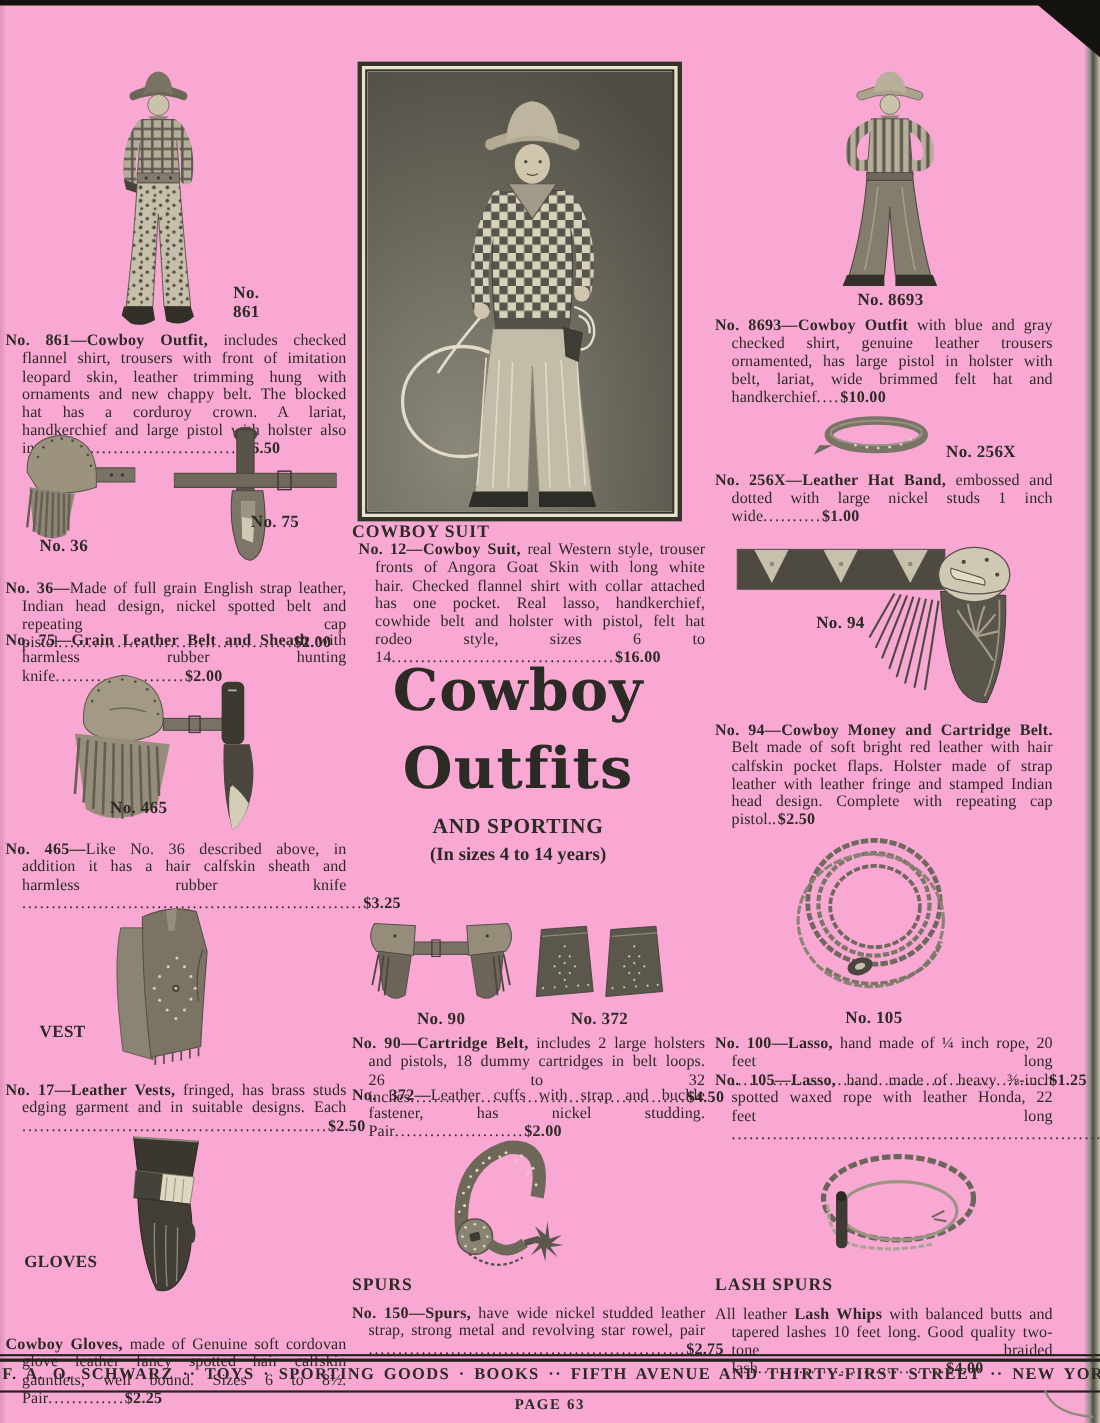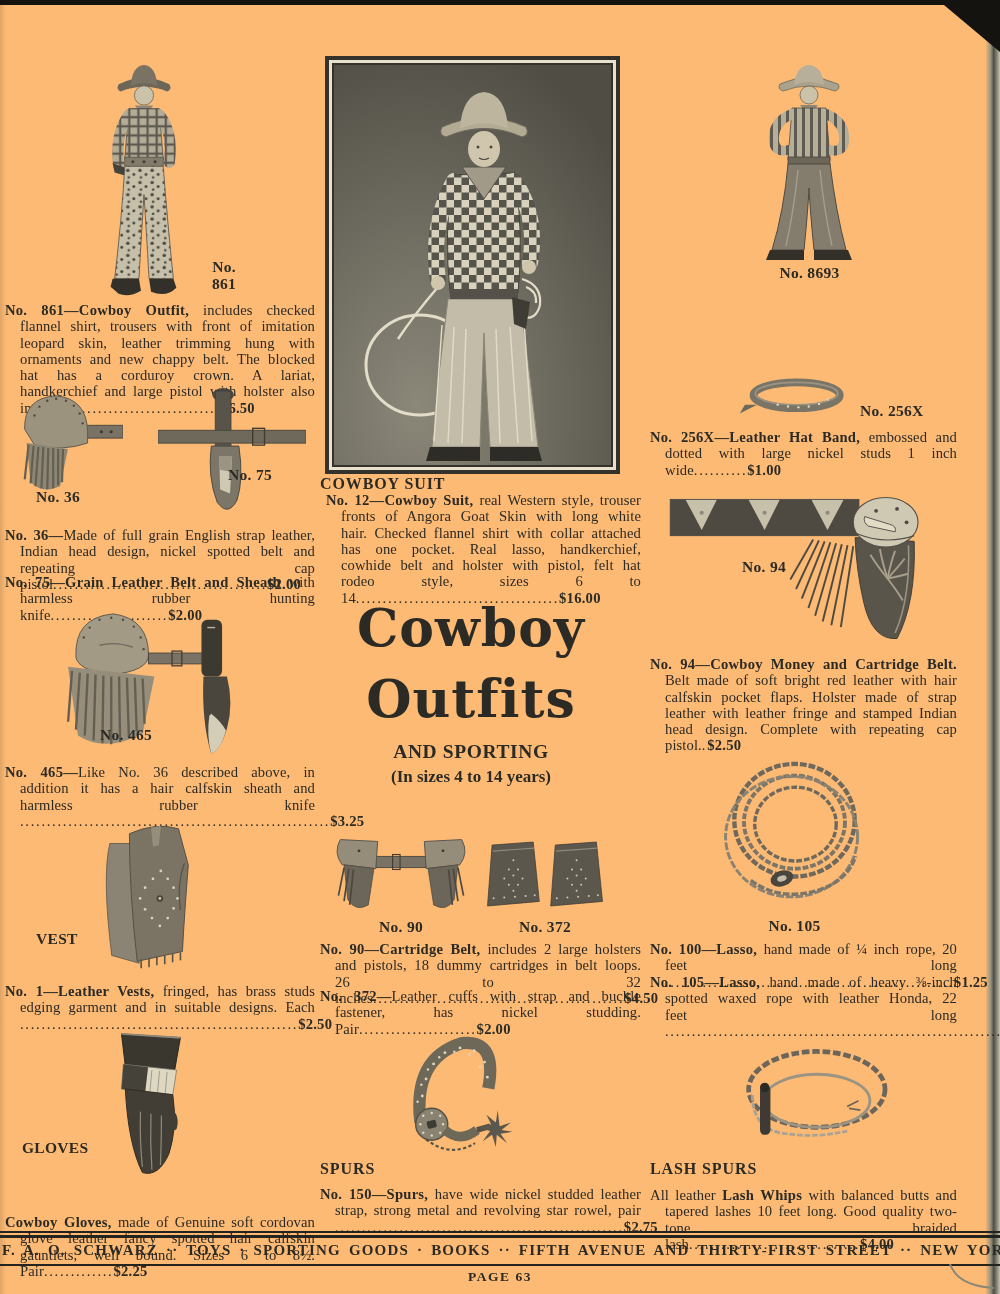--- a/index.html
+++ b/index.html
@@ -1,16 +1,16 @@
 <!DOCTYPE html>
 <html><head>
 <meta charset="utf-8">
 <style>
   html,body { margin:0; padding:0; background:#2e2d28; }
-  .page { position:relative; width:1000px; height:1294px; margin:0 auto; background:#fdba74;
+  .page { position:relative; width:1000px; height:1294px; margin:0 auto; background:#f9a8d4;
           overflow:hidden; font-family:"Liberation Serif","DejaVu Serif",serif; color:#2b2a24; }
   .entry { position:absolute; margin:0; text-align:justify; font-size:14.6px; line-height:16.3px;
            padding-left:15px; text-indent:-15px; letter-spacing:0.1px; word-spacing:0.12em; }
   .entry b { letter-spacing:0.25px; }
   .ldr { letter-spacing:1.7px; }
   .lbl { position:absolute; font-weight:bold; font-size:15.5px; letter-spacing:0.3px; }
   .lbl.center { text-align:center; }
   .cap { position:absolute; font-weight:bold; font-size:16px; letter-spacing:0.9px; text-align:left; }
   .fig { position:absolute; }
   .fig svg { display:block; width:100%; height:100%; }
@@ -196,21 +196,21 @@
           <path d="M68,145 L68,154"></path>
           <path d="M76,143 L76,152"></path>
           <path d="M84,142 L84,151"></path>
           <path d="M92,140 L92,149"></path>
           <path d="M100,139 L100,147"></path>
       </g>
     </svg>
   </div>
   <div class="lbl" style="left:36px;top:930px">VEST</div>
 
-  <p class="entry" style="top:983px;left:5px;width:295px"><b>No. 1—Leather Vests,</b><span> fringed, has brass studs edging garment and in suitable designs. Each </span><span class="ldr">....................................................</span><b>$2.50</b></p>
+  <p class="entry" style="top:983px;left:5px;width:295px"><b>No. 17—Leather Vests,</b><span> fringed, has brass studs edging garment and in suitable designs. Each </span><span class="ldr">....................................................</span><b>$2.50</b></p>
 
   <div class="fig" style="left:92px;top:1032px;width:116px;height:152px">
     <svg viewBox="0 0 120 160">
       <path d="M30,2 L92,6 L86,40 L34,36 Z" fill="#3a372f" stroke="#26241f" stroke-width="1"></path>
       <path d="M30,2 L92,6" stroke="#8e887a" stroke-width="2"></path>
       <path d="M32,34 L88,40 L84,66 L30,60 Z" fill="#ded7c2" stroke="#7a7568" stroke-width="0.8"></path>
       <path d="M32,34 L58,37 L55,63 L30,60 Z" fill="#45423a"></path>
       <g stroke="#9d9787" stroke-width="1">
           <path d="M62,40 L60,62"></path>
           <path d="M70,41 L68,63"></path>
@@ -423,20 +423,21 @@
       <path d="M84,54 Q104,62 102,82 Q100,93 88,90" stroke="url(#st8693)" stroke-width="10" fill="none" stroke-linecap="round"></path>
       <rect x="46" y="97" width="42" height="8" fill="#6d675a" stroke="#4a463e" stroke-width="0.8"></rect>
       <path d="M46,104 Q42,150 30,190 L62,190 Q66,150 67,128 Q68,150 72,190 L104,190 Q94,152 88,104 Z" fill="#847d6d" stroke="#4f4b43" stroke-width="1"></path>
       <path d="M56,110 Q52,150 44,186 M78,110 Q82,150 90,186" stroke="#a59e8c" stroke-width="1.4" fill="none"></path>
       <path d="M28,190 L62,190 L62,200 L24,200 Z" fill="#33302a"></path>
       <path d="M72,190 L106,190 L110,200 L72,200 Z" fill="#33302a"></path>
     </svg>
   </div>
   <div class="lbl center" style="left:742px;top:264px;width:135px">No. 8693</div>
 
+  <p class="entry" style="top:288px;left:650px;width:292px"><b>No. 8693—Cowboy Outfit</b><span> with blue and gray checked shirt, genuine leather trousers ornamented, has large pistol in holster with belt, lariat, wide brimmed felt hat and handkerchief</span><span class="ldr">....</span><b>$10.00</b></p>
 
   <div class="fig" style="left:732px;top:372px;width:125px;height:50px">
     <svg viewBox="0 0 135 58">
       <ellipse cx="70" cy="27" rx="50" ry="15" stroke="#7a7466" stroke-width="9" fill="none"></ellipse>
       <ellipse cx="70" cy="25" rx="48" ry="13" stroke="#9b9483" stroke-width="2" fill="none"></ellipse>
       <g fill="#ddd6c2">
           <circle cx="48" cy="38" r="1.4"></circle>
           <circle cx="60" cy="40" r="1.4"></circle>
           <circle cx="72" cy="41" r="1.4"></circle>
           <circle cx="84" cy="40" r="1.4"></circle>

